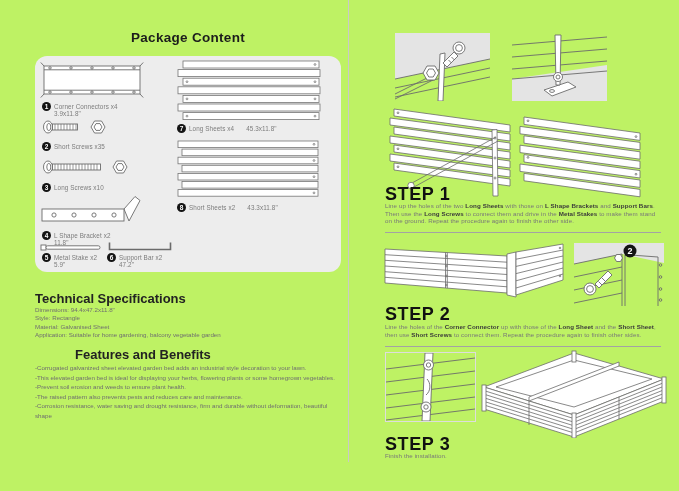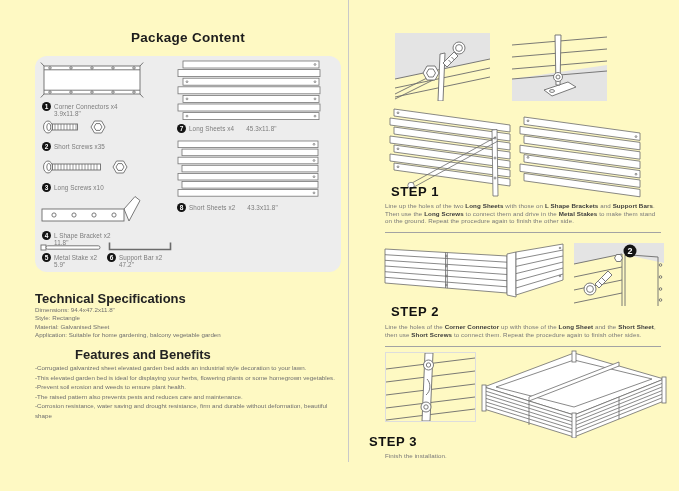--- a/index.html
+++ b/index.html
@@ -1,36 +1,36 @@
 <!DOCTYPE html>
 <html><head>
 <meta charset="utf-8">
 <style>
   html,body{margin:0;padding:0;background:#fff;}
-  .page{position:relative;width:679px;height:491px;background:#fef9c3;
+  .page{position:relative;width:679px;height:491px;background:#bef264;
         font-family:"Liberation Sans",sans-serif;overflow:hidden;}
   .abs{position:absolute;}
   svg{display:block;}
 
   
   .h-title{font-size:13.5px;font-weight:bold;color:#1c1c1c;letter-spacing:.3px;text-align:center;}
   .panel{background:#ededed;border-radius:12px;}
   .pkg-item{position:absolute;display:flex;gap:3px;align-items:flex-start;}
   .badge{flex:0 0 auto;width:9px;height:9px;border-radius:50%;background:#141414;color:#fff;
          font-size:6.5px;font-weight:bold;text-align:center;line-height:9px;}
   .pkg-text{font-size:6.3px;color:#7c7c7c;line-height:7.6px;letter-spacing:.1px;padding-top:.5px;}
   .pkg-size-inline{margin-left:12px;}
   .h-section{font-size:13px;font-weight:bold;color:#222;}
   .body-line{font-size:6.2px;color:#6f6f6f;line-height:8.4px;}
   .feat-line{font-size:6.2px;color:#6f6f6f;line-height:9.5px;}
 
   
   .vline{width:1px;background:#c9c9c9;}
   .hrule{height:1px;background:#a3a3a3;}
-  .h-step{font-size:13px;font-weight:bold;color:#111;letter-spacing:.6px;margin-left:6px;}
+  .h-step{font-size:18px;font-weight:bold;color:#111;letter-spacing:.6px;}
   .step-p{font-size:6.2px;color:#787878;line-height:7.7px;letter-spacing:.1px;}
   .step-p strong{color:#3a3a3a;font-weight:bold;}
   .detailbox{border:1px solid #ddd;}
 </style>
 </head>
 <body>
 
 <div class="page">
 
   <div class="abs h-title" style="left:35px;top:30px;width:306px;">Package Content</div>
@@ -399,16 +399,16 @@
       <line x1="51" y1="56" x2="51" y2="80"></line>
       <line x1="141" y1="52" x2="141" y2="74"></line>
       <polygon points="51,52 141,17 141,21 51,56" fill="#ffffff"></polygon>
       <rect x="4" y="40" width="4" height="26" fill="#ffffff"></rect>
       <rect x="94" y="68" width="4" height="25" fill="#ffffff"></rect>
       <rect x="184" y="32" width="4" height="26" fill="#ffffff"></rect>
       <rect x="94" y="6" width="4" height="11" fill="#ffffff"></rect>
     </g>
   </svg>
 
-  <div class="abs h-step" style="left:363px;top:434px;">STEP 3</div>
+  <div class="abs h-step" style="left:385px;top:434px;">STEP 3</div>
   <div class="abs step-p" style="left:385px;top:452px;width:278px;"><span>Finish the installation.</span></div>
 
 </div>
 
 </body></html>

